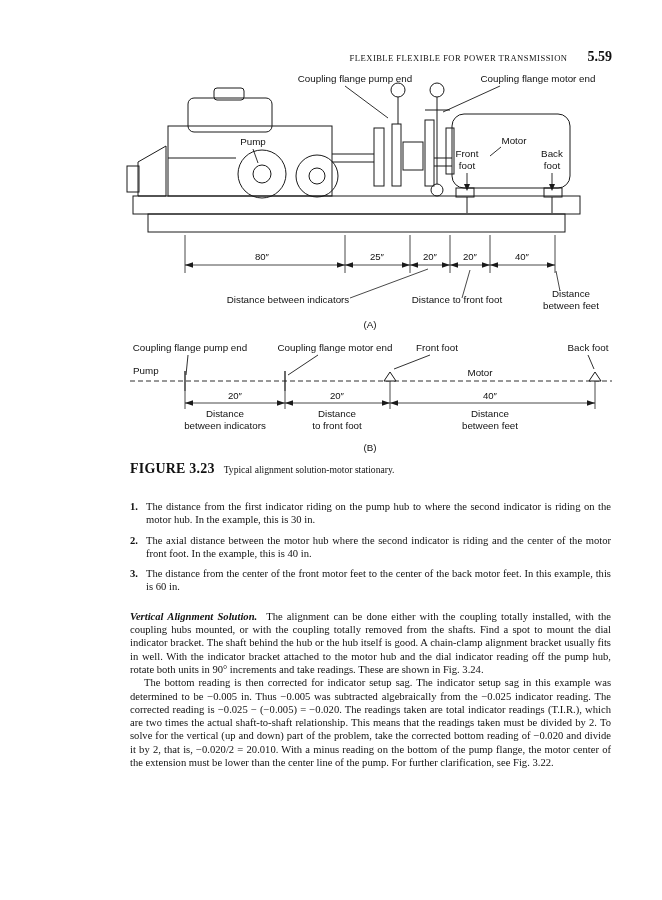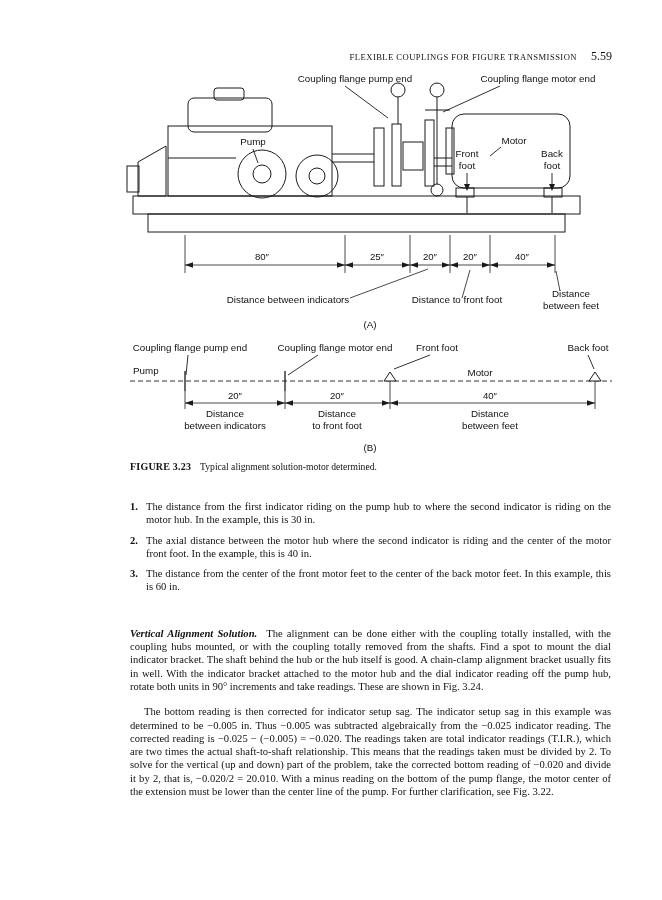--- a/index.html
+++ b/index.html
@@ -5,45 +5,45 @@
   * { margin:0; padding:0; box-sizing:border-box; }
   html,body { background:#ffffff; }
   .page {
     position:relative; width:662px; height:900px; background:#ffffff;
     font-family:"Liberation Serif", serif; color:#111; overflow:hidden;
   }
   .running-header {
     position:absolute; top:49px; left:130px; right:50px;
     text-align:right; font-size:8.6px; letter-spacing:.45px; color:#111;
   }
-  .running-header .pagenum { font-weight:normal; font-size:12px; margin-left:14px; letter-spacing:0; }
+  .running-header .pagenum { font-weight:bold; font-size:14px; margin-left:20px; letter-spacing:0; }
   svg.diagA { position:absolute; top:70px; left:0; }
   svg.diagB { position:absolute; top:338px; left:0; }
   .svg-label { font-family:"Liberation Sans", sans-serif; font-size:9.8px; fill:#111; }
   .svg-dim { font-family:"Liberation Sans", sans-serif; font-size:9.6px; fill:#111; }
   .caption { position:absolute; top:461px; left:130px; width:481px; font-size:9.6px; }
-  .caption .cap-label { font-weight:bold; font-size:10px; margin-right:9px; letter-spacing:.2px; }
+  .caption .cap-label { font-weight:bold; font-size:14px; margin-right:9px; letter-spacing:.2px; }
   .body-text { position:absolute; top:500px; left:130px; width:481px;
     font-size:10.6px; line-height:13.3px; text-align:justify; }
   ol.steps { list-style:none; }
   ol.steps li { display:flex; margin-bottom:7px; }
   ol.steps .num { font-weight:bold; flex:0 0 16px; width:16px; }
   ol.steps .step-text { flex:1; text-align:justify; }
-  .section-para { margin-top:33px; }
+  .section-para { margin-top:16px; }
   .section-head { font-weight:bold; font-style:italic; }
   .head-gap { display:inline-block; width:9px; }
-  .para-2 { text-indent:14px; margin-top:12px; }
+  .para-2 { text-indent:14px; margin-top:0; }
 </style>
 </head>
 <body>
 
 <div class="page">
 
   <div class="running-header">
-    <span>FLEXIBLE COUPLINGS FOR FIGURE TRANSMISSION</span><span class="pagenum">5.59</span>
+    <span>FLEXIBLE FLEXIBLE FOR POWER TRANSMISSION</span><span class="pagenum">5.59</span>
   </div>
 
   <svg class="diagA" width="662" height="268" viewBox="0 0 662 268">
     <g stroke="#1a1a1a" stroke-width="1" fill="none">
 
       <rect x="133" y="126" width="447" height="18"></rect>
       <rect x="148" y="144" width="417" height="18"></rect>
       <line x1="467" y1="127" x2="467" y2="143"></line>
       <line x1="552" y1="127" x2="552" y2="143"></line>
 
@@ -197,21 +197,21 @@
       <text x="225" y="91">between indicators</text>
       <text x="337" y="79">Distance</text>
       <text x="337" y="91">to front foot</text>
       <text x="490" y="79">Distance</text>
       <text x="490" y="91">between feet</text>
       <text x="370" y="113">(B)</text>
     </g>
   </svg>
 
   <div class="caption">
-    <span class="cap-label">FIGURE 3.23</span><span>Typical alignment solution-motor determined.</span>
+    <span class="cap-label">FIGURE 3.23</span><span>Typical alignment solution-motor stationary.</span>
   </div>
 
   <div class="body-text">
     <ol class="steps">
       <li>
         <span class="num">1.</span>
         <span class="step-text">The distance from the first indicator riding on the pump hub to where the second indicator is riding on the motor hub. In the example, this is 30 in.</span>
       </li>
       <li>
         <span class="num">2.</span>

